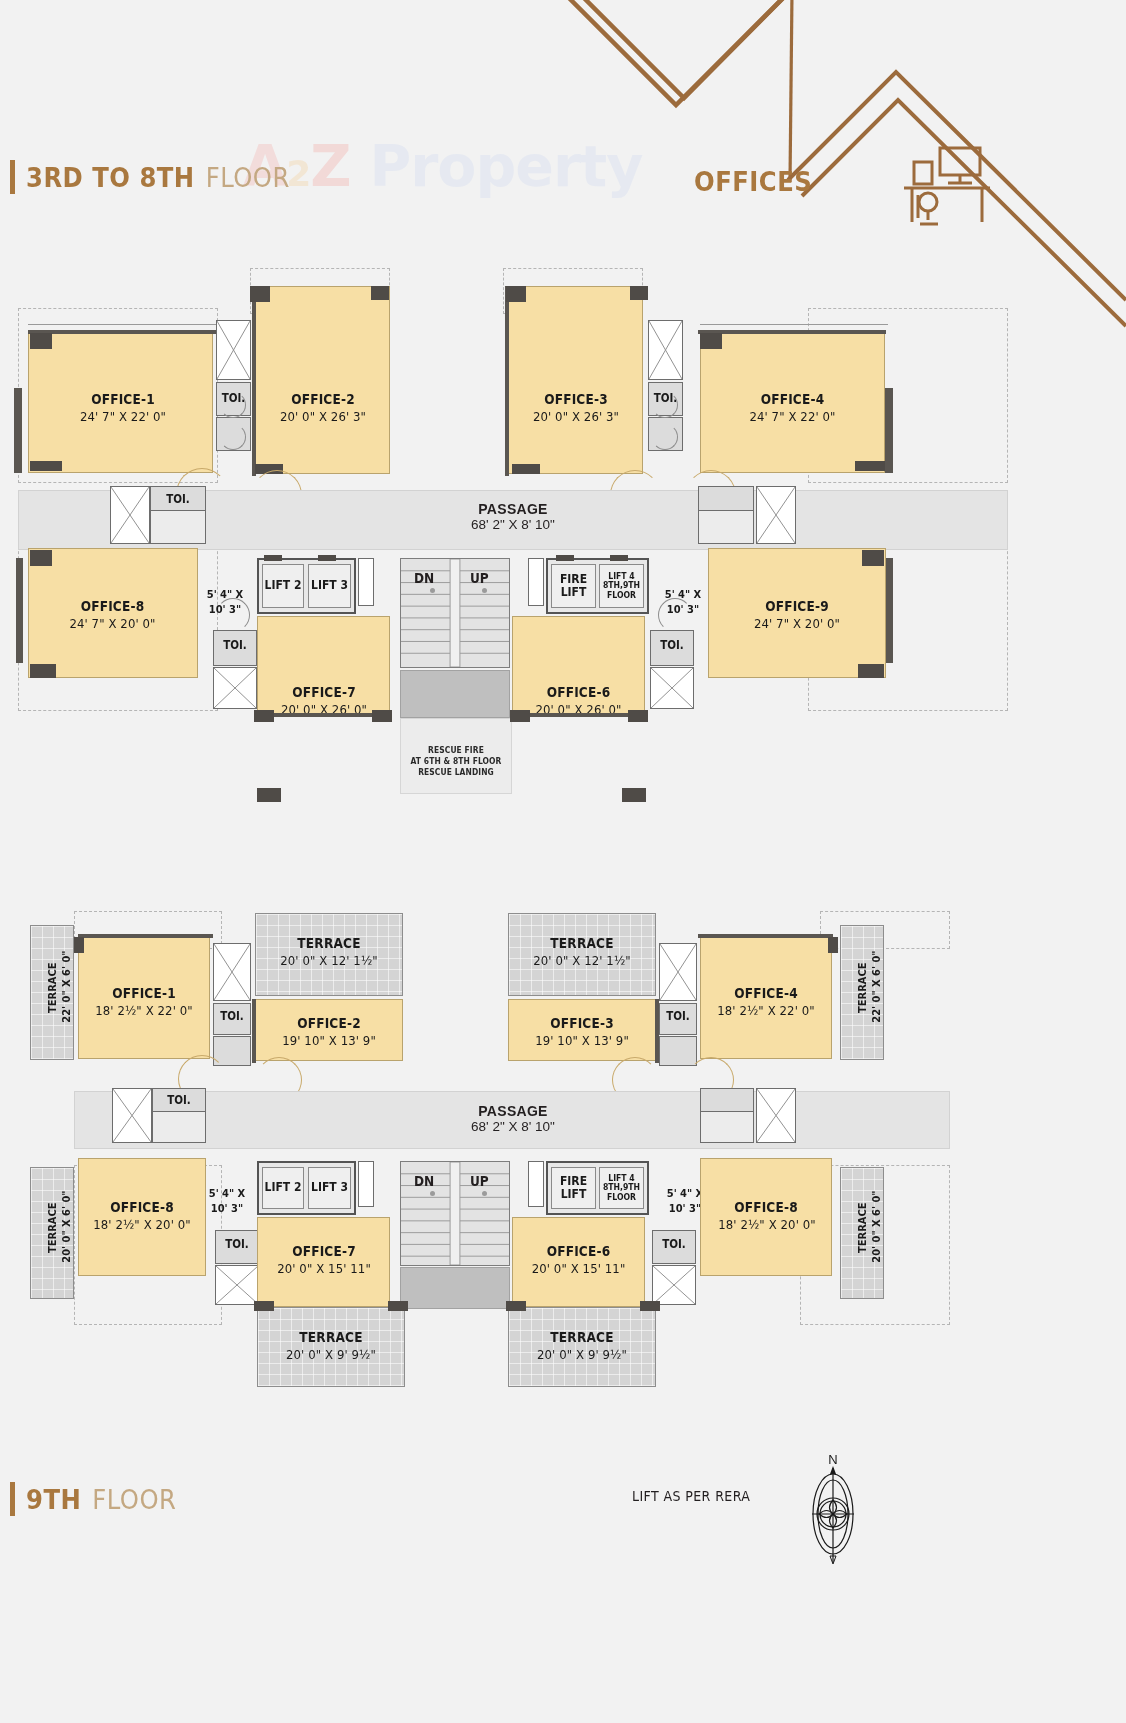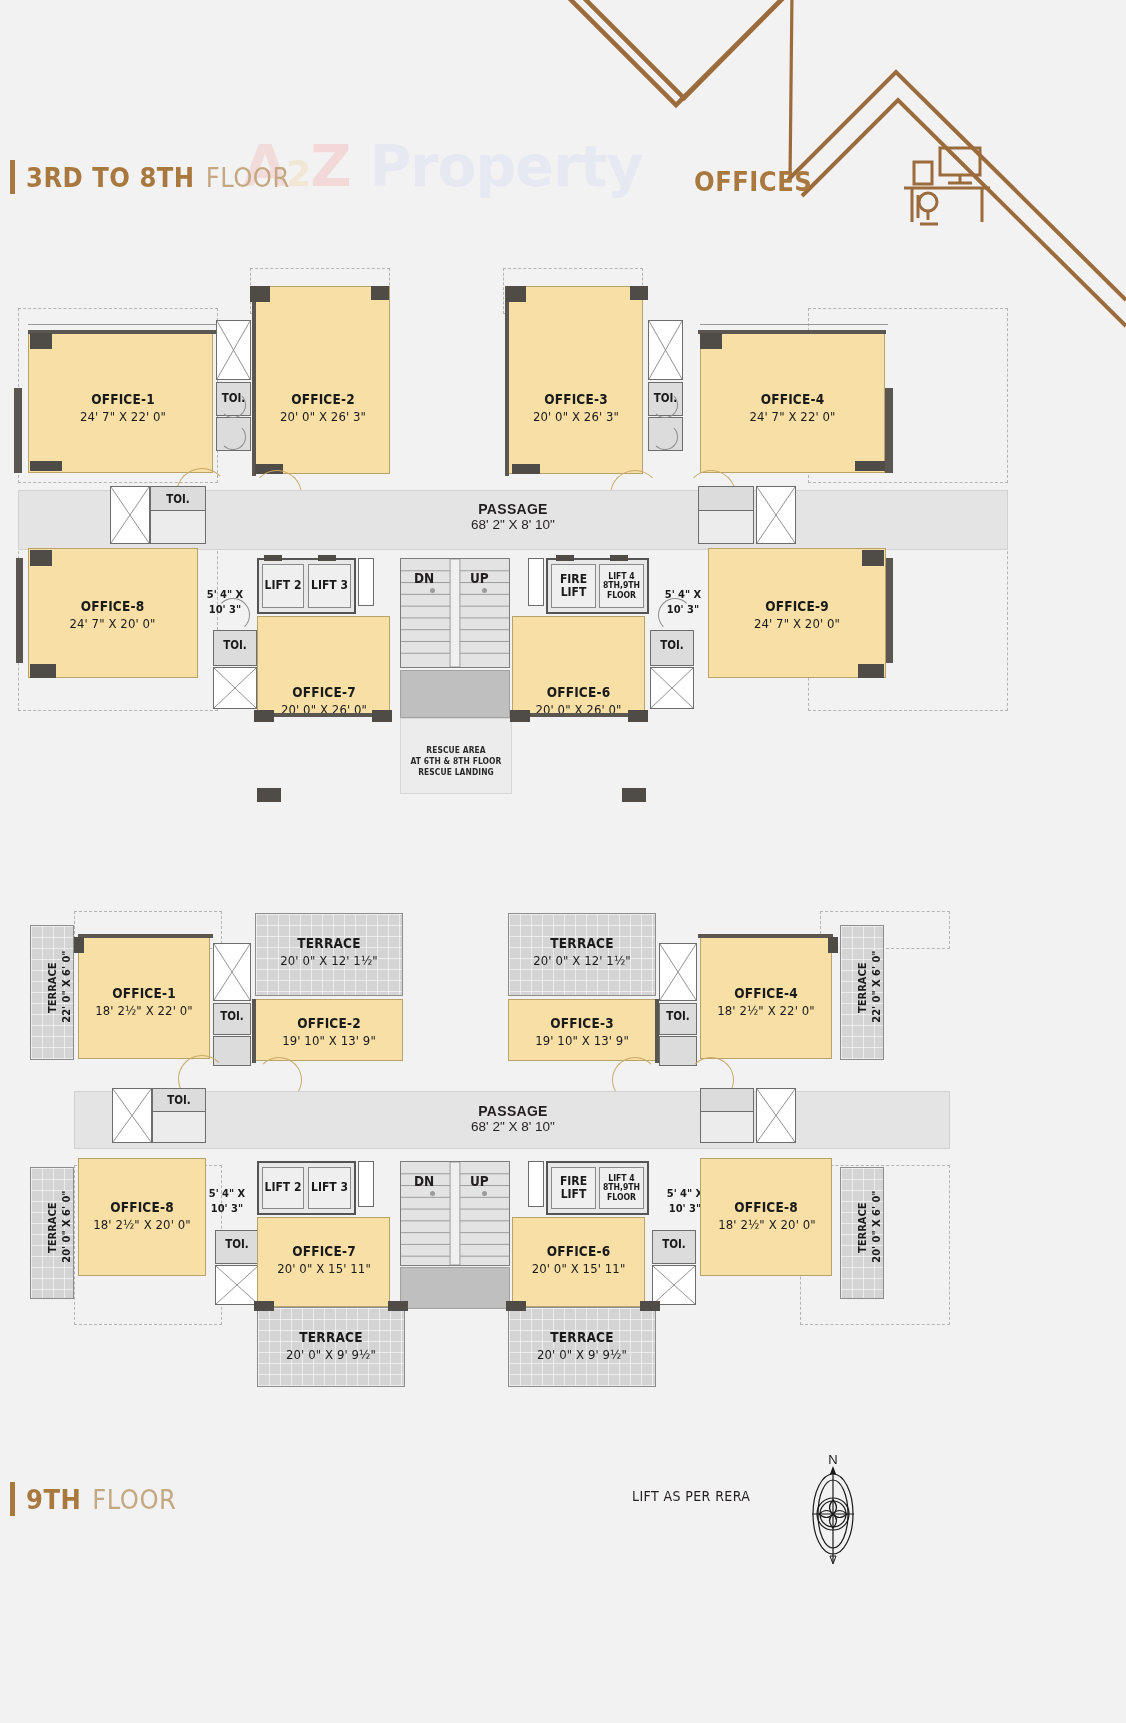--- a/index.html
+++ b/index.html
@@ -330,21 +330,21 @@
     </svg>
   </div>
   <div class="dnup" style="left:414px;top:312px">DN</div>
   <div class="dnup" style="left:470px;top:312px">UP</div>
   <div style="position:absolute;left:430px;top:330px;width:5px;height:5px;border-radius:50%;background:#9b9b9b"></div>
   <div style="position:absolute;left:482px;top:330px;width:5px;height:5px;border-radius:50%;background:#9b9b9b"></div>
 
   <div class="rm grey" style="left:400px;top:412px;width:110px;height:48px;background:#bfbfbf;border-color:#a2a2a2"></div>
   <div class="rm" style="left:400px;top:460px;width:112px;height:76px;background:#ececec;border:1px solid #d6d6d6"></div>
   <div id="rescue-note" style="left:398px;top:487px;width:116px">
-    <div>RESCUE AREA</div>
+    <div>RESCUE FIRE</div>
     <div>AT 6TH &amp; 8TH FLOOR</div>
     <div>RESCUE LANDING</div>
   </div>
 
   <div class="rm office" style="left:512px;top:358px;width:133px;height:100px"></div>
   <div class="lbl lbl-name" style="left:512px;top:426px;width:133px">OFFICE-6</div>
   <div class="lbl lbl-dim" style="left:512px;top:444px;width:133px">20' 0" X 26' 0"</div>
   <div class="col" style="left:622px;top:530px;width:24px;height:14px"></div>
 
   <div class="rm shaft" style="left:528px;top:300px;width:16px;height:48px"></div>

